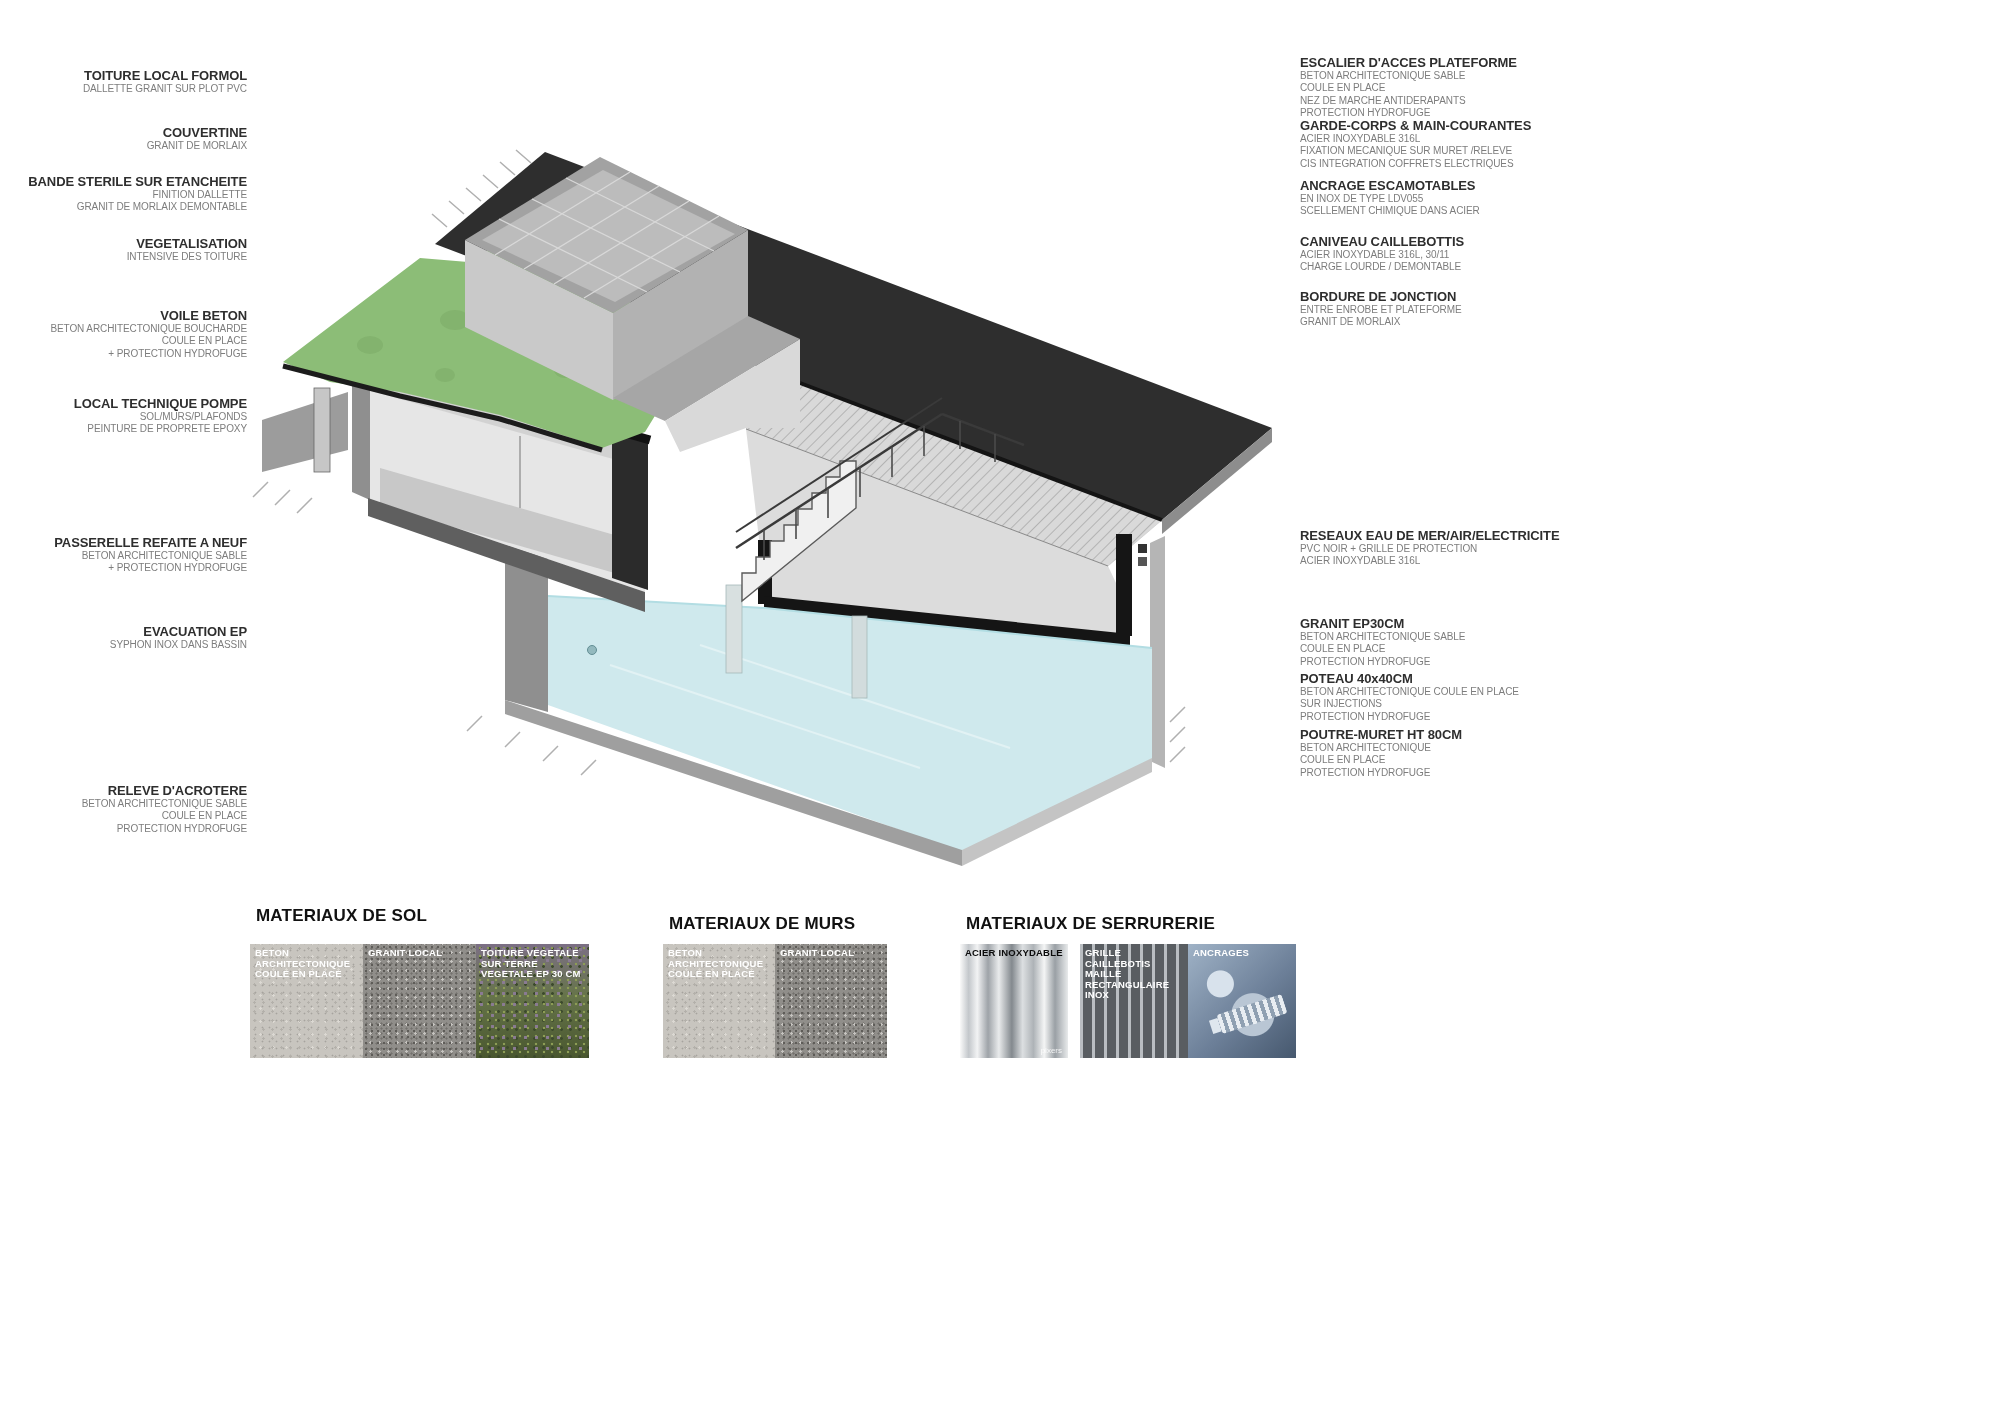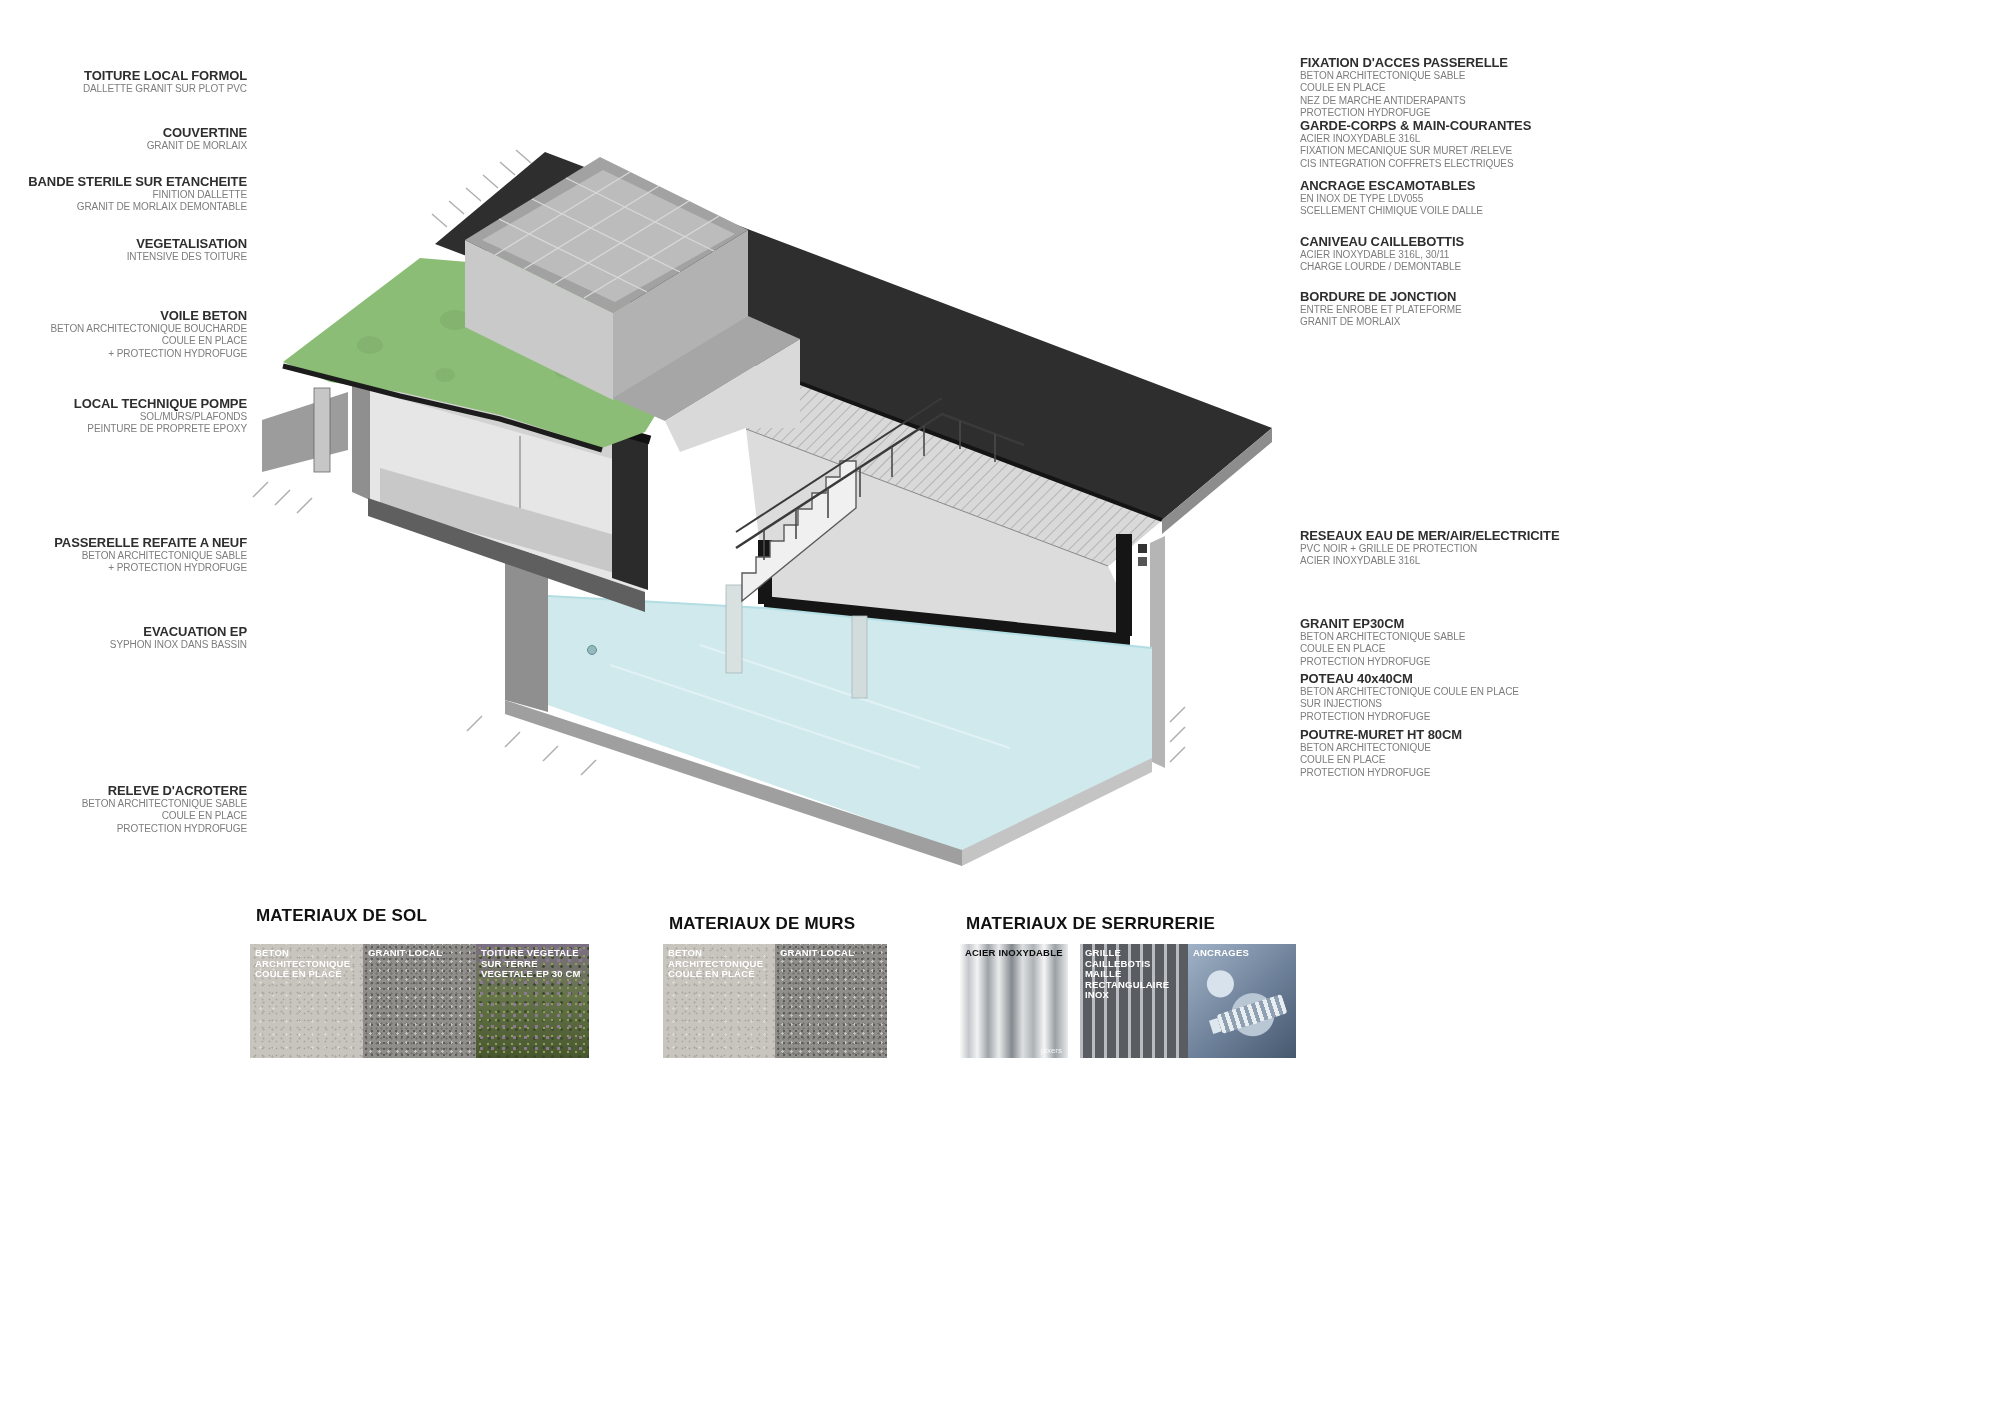--- a/index.html
+++ b/index.html
@@ -178,36 +178,36 @@
     <div class="s">SYPHON INOX DANS BASSIN</div>
   </div>
   <div class="lbl lbl-left" style="top:785px">
     <div class="t">RELEVE  D'ACROTERE</div>
     <div class="s">BETON ARCHITECTONIQUE SABLE</div>
     <div class="s">COULE EN PLACE</div>
     <div class="s">PROTECTION HYDROFUGE</div>
   </div>
 
   <div class="lbl lbl-right" style="top:57px">
-    <div class="t">FIXATION D'ACCES PASSERELLE</div>
+    <div class="t">ESCALIER D'ACCES PLATEFORME</div>
     <div class="s">BETON ARCHITECTONIQUE SABLE</div>
     <div class="s">COULE EN PLACE</div>
     <div class="s">NEZ DE MARCHE ANTIDERAPANTS</div>
     <div class="s">PROTECTION HYDROFUGE</div>
   </div>
   <div class="lbl lbl-right" style="top:120px">
     <div class="t">GARDE-CORPS &amp; MAIN-COURANTES</div>
     <div class="s">ACIER INOXYDABLE 316L</div>
     <div class="s">FIXATION MECANIQUE  SUR MURET /RELEVE</div>
     <div class="s">CIS INTEGRATION COFFRETS ELECTRIQUES</div>
   </div>
   <div class="lbl lbl-right" style="top:180px">
     <div class="t">ANCRAGE ESCAMOTABLES</div>
     <div class="s">EN INOX DE TYPE LDV055</div>
-    <div class="s">SCELLEMENT CHIMIQUE VOILE DALLE</div>
+    <div class="s">SCELLEMENT CHIMIQUE DANS ACIER</div>
   </div>
   <div class="lbl lbl-right" style="top:236px">
     <div class="t">CANIVEAU CAILLEBOTTIS</div>
     <div class="s">ACIER INOXYDABLE 316L, 30/11</div>
     <div class="s">CHARGE LOURDE / DEMONTABLE</div>
   </div>
   <div class="lbl lbl-right" style="top:291px">
     <div class="t">BORDURE DE JONCTION</div>
     <div class="s">ENTRE ENROBE ET PLATEFORME</div>
     <div class="s">GRANIT DE MORLAIX</div>

